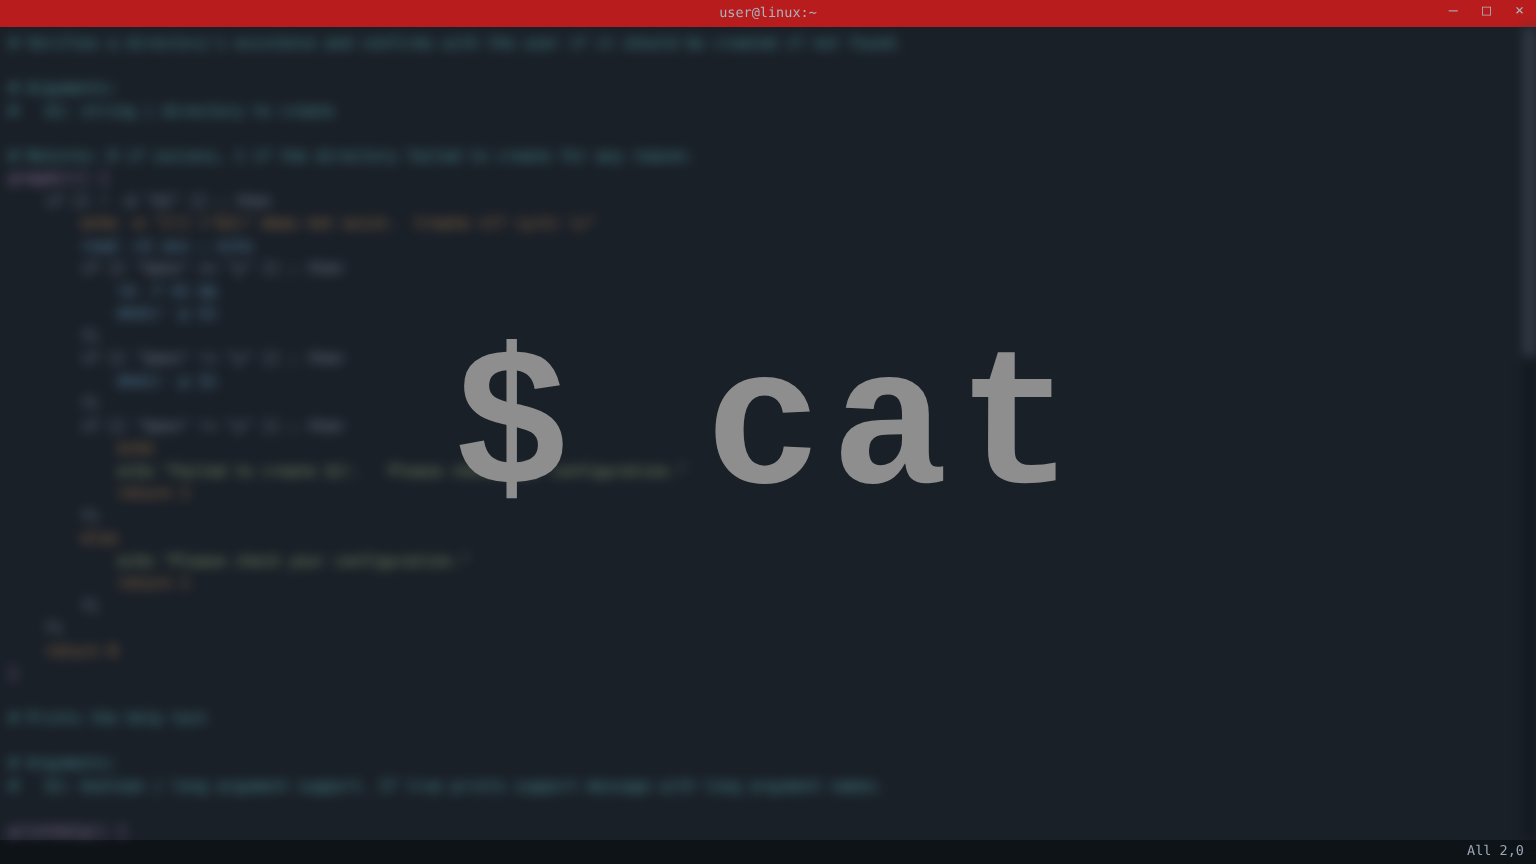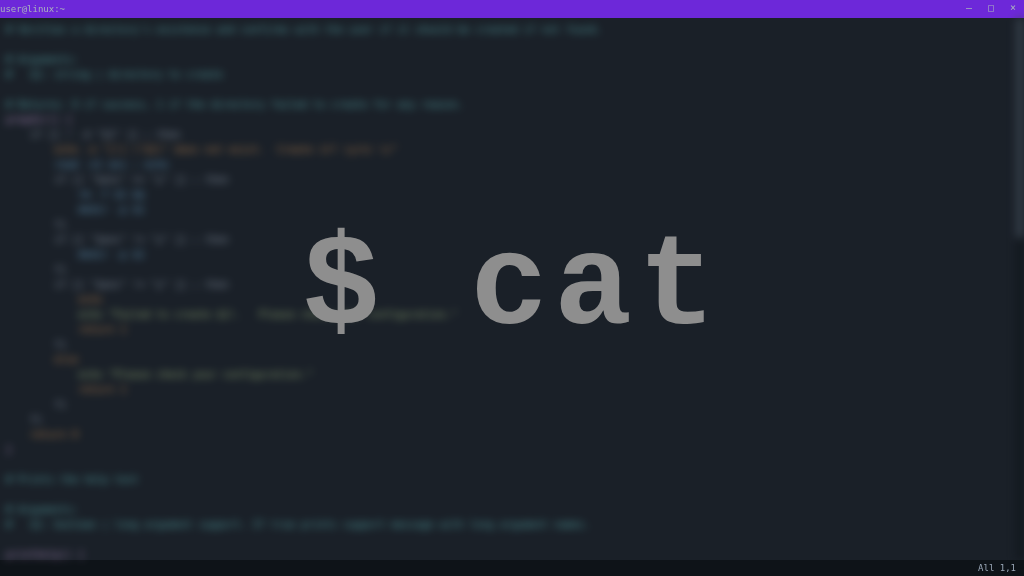--- a/index.html
+++ b/index.html
@@ -7,24 +7,24 @@
       width: 1024px;
       height: 576px;
       overflow: hidden;
       background: #1a2028;
       font-family: monospace;
       position: relative;
     }
     .titlebar {
       height: 18px;
       width: 100%;
-      background: #6d28d9;
+      background: #b91c1c;
       display: flex;
       align-items: center;
-      justify-content: flex-start;
+      justify-content: center;
       position: relative;
       font-size: 9px;
       color: #aab3bd;
     }
     .titlebar-buttons {
       position: absolute;
       right: 4px;
       top: 2px;
       display: flex;
       gap: 8px;
@@ -113,16 +113,16 @@
 
 <div class="editor">
   <div class="code-lines" id="code-lines"><div class="c-comment"># Verifies a directory's existence and confirms with the user if it should be created if not found.</div><div class=""> </div><div class="c-comment"># Arguments:</div><div class="c-comment">#   $1: string | directory to create</div><div class=""> </div><div class="c-comment"># Returns: 0 if success, 1 if the directory failed to create for any reason.</div><div class="c-fn">prepdir() {</div><div class="">    if [[ ! -d "$1" ]] ; then</div><div class="c-kw">        echo -e "[!] \"$1\" does not exist.  Create it? (y/n) \c"</div><div class="c-id">        read -n1 ans ; echo</div><div class="">        if [[ "$ans" == "y" ]] ; then</div><div class="c-id">            rm -f $1 &amp;&amp;</div><div class="c-id">            mkdir -p $1</div><div class="">        fi</div><div class="">        if [[ "$ans" != "y" ]] ; then</div><div class="c-id">            mkdir -p $1</div><div class="">        fi</div><div class="">        if [[ "$ans" != "y" ]] ; then</div><div class="c-kw">            echo</div><div class="c-str">            echo "Failed to create $1!.   Please check your configuration."</div><div class="c-ret">            return 1</div><div class="">        fi</div><div class="c-kw">        else</div><div class="c-str">            echo "Please check your configuration."</div><div class="c-ret">            return 1</div><div class="">        fi</div><div class="">    fi</div><div class="c-ret">    return 0</div><div class="c-fn">}</div><div class=""> </div><div class="c-comment"># Prints the help text</div><div class=""> </div><div class="c-comment"># Arguments:</div><div class="c-comment">#   $1: boolean | long argument support. If true prints support message with long argument names.</div><div class=""> </div><div class="c-fn">printhelp() {</div></div>
   <div class="scrollbar">
     <div class="scrollbar-thumb"></div>
   </div>
 </div>
 
 <div class="statusbar">
   <span></span>
-  <span>All  1,1</span>
+  <span>All  2,0</span>
 </div>
 
 <div class="overlay-text">$ cat</div>
 
 </body></html>

